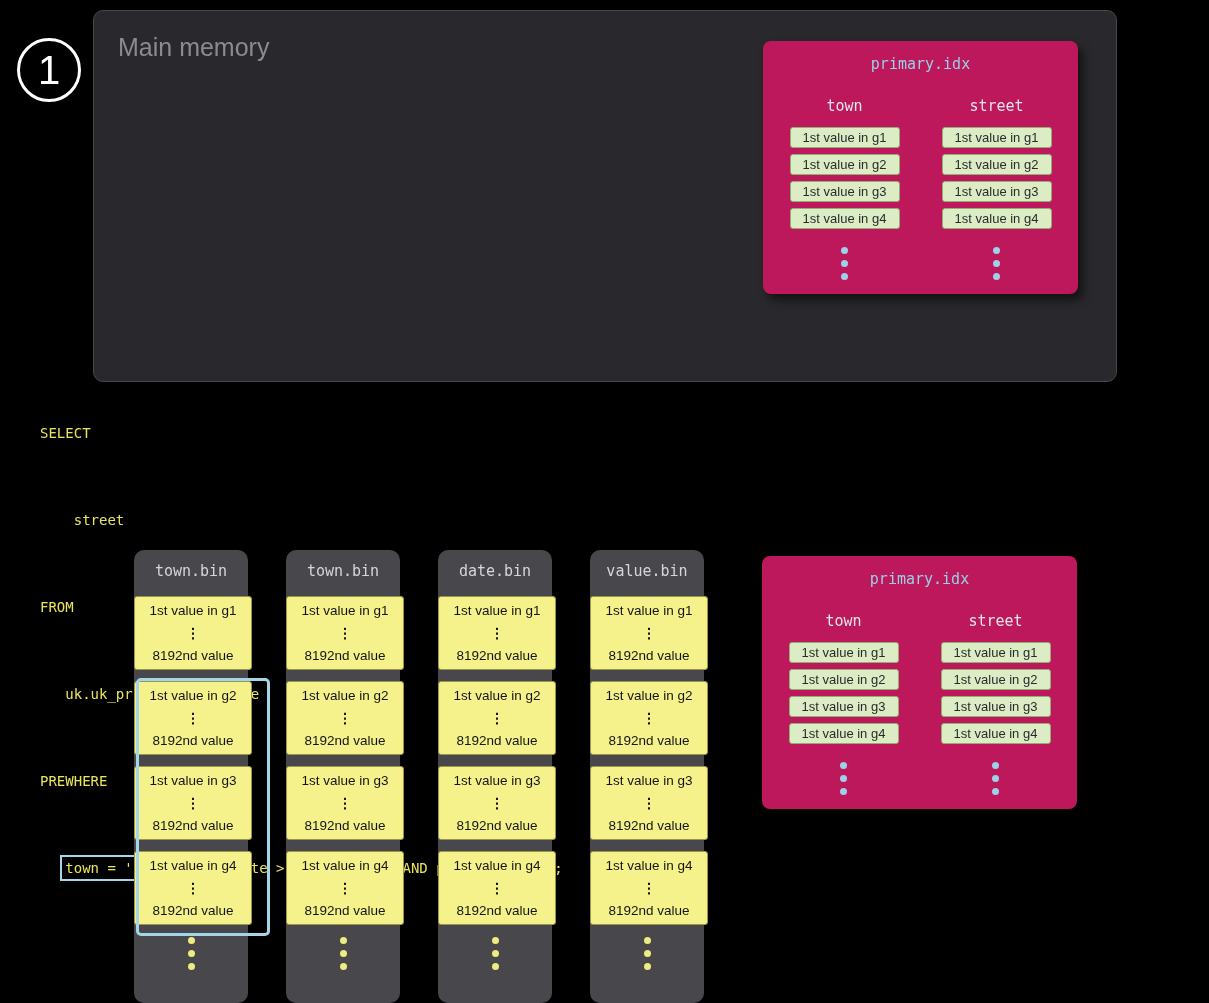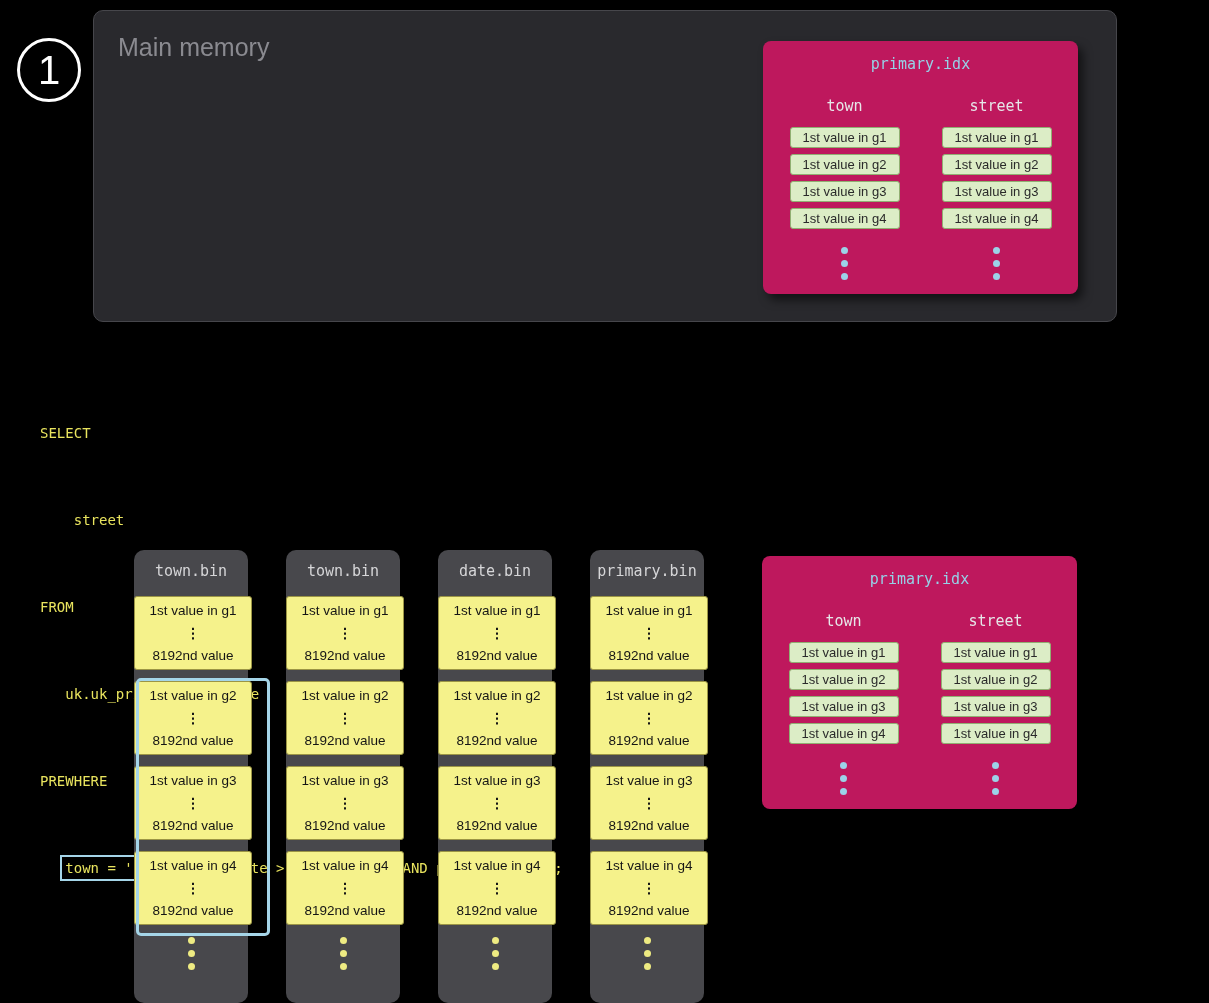--- a/index.html
+++ b/index.html
@@ -12,21 +12,21 @@
   
   .step-badge {
     position:absolute; left:17px; top:38px; width:64px; height:64px;
     border:3px solid #ffffff; border-radius:50%;
     color:#ffffff; font-family:"Liberation Sans", sans-serif; font-size:40px;
     display:flex; align-items:center; justify-content:center;
   }
 
   
   .main-memory {
-    position:absolute; left:93px; top:10px; width:1024px; height:312px;
+    position:absolute; left:93px; top:10px; width:1024px; height:372px;
     background:#29292d; border:1px solid #46464b; border-radius:10px;padding-left:28px;
   }
   .main-memory-title {
     position:absolute; left:24px; top:22px;
     font-family:"Liberation Sans", sans-serif; font-size:25px; color:#8a8a90;
   }
 
   
   .pidx {
     position:absolute; width:315px; height:253px;
@@ -210,21 +210,21 @@
       <span>8192nd value</span>
     </div>
     <div class="dots dots-yellow">
         <i></i>
         <i></i>
         <i></i>
       </div>
   </div>
 
   <div class="bin-panel" style="left:590px">
-    <div class="bin-title">primary.bin</div>
+    <div class="bin-title">value.bin</div>
     <div class="granule">
       <span>1st value in g1</span>
       <span class="g-ell">⋮</span>
       <span>8192nd value</span>
     </div>
     <div class="granule">
       <span>1st value in g2</span>
       <span class="g-ell">⋮</span>
       <span>8192nd value</span>
     </div>

